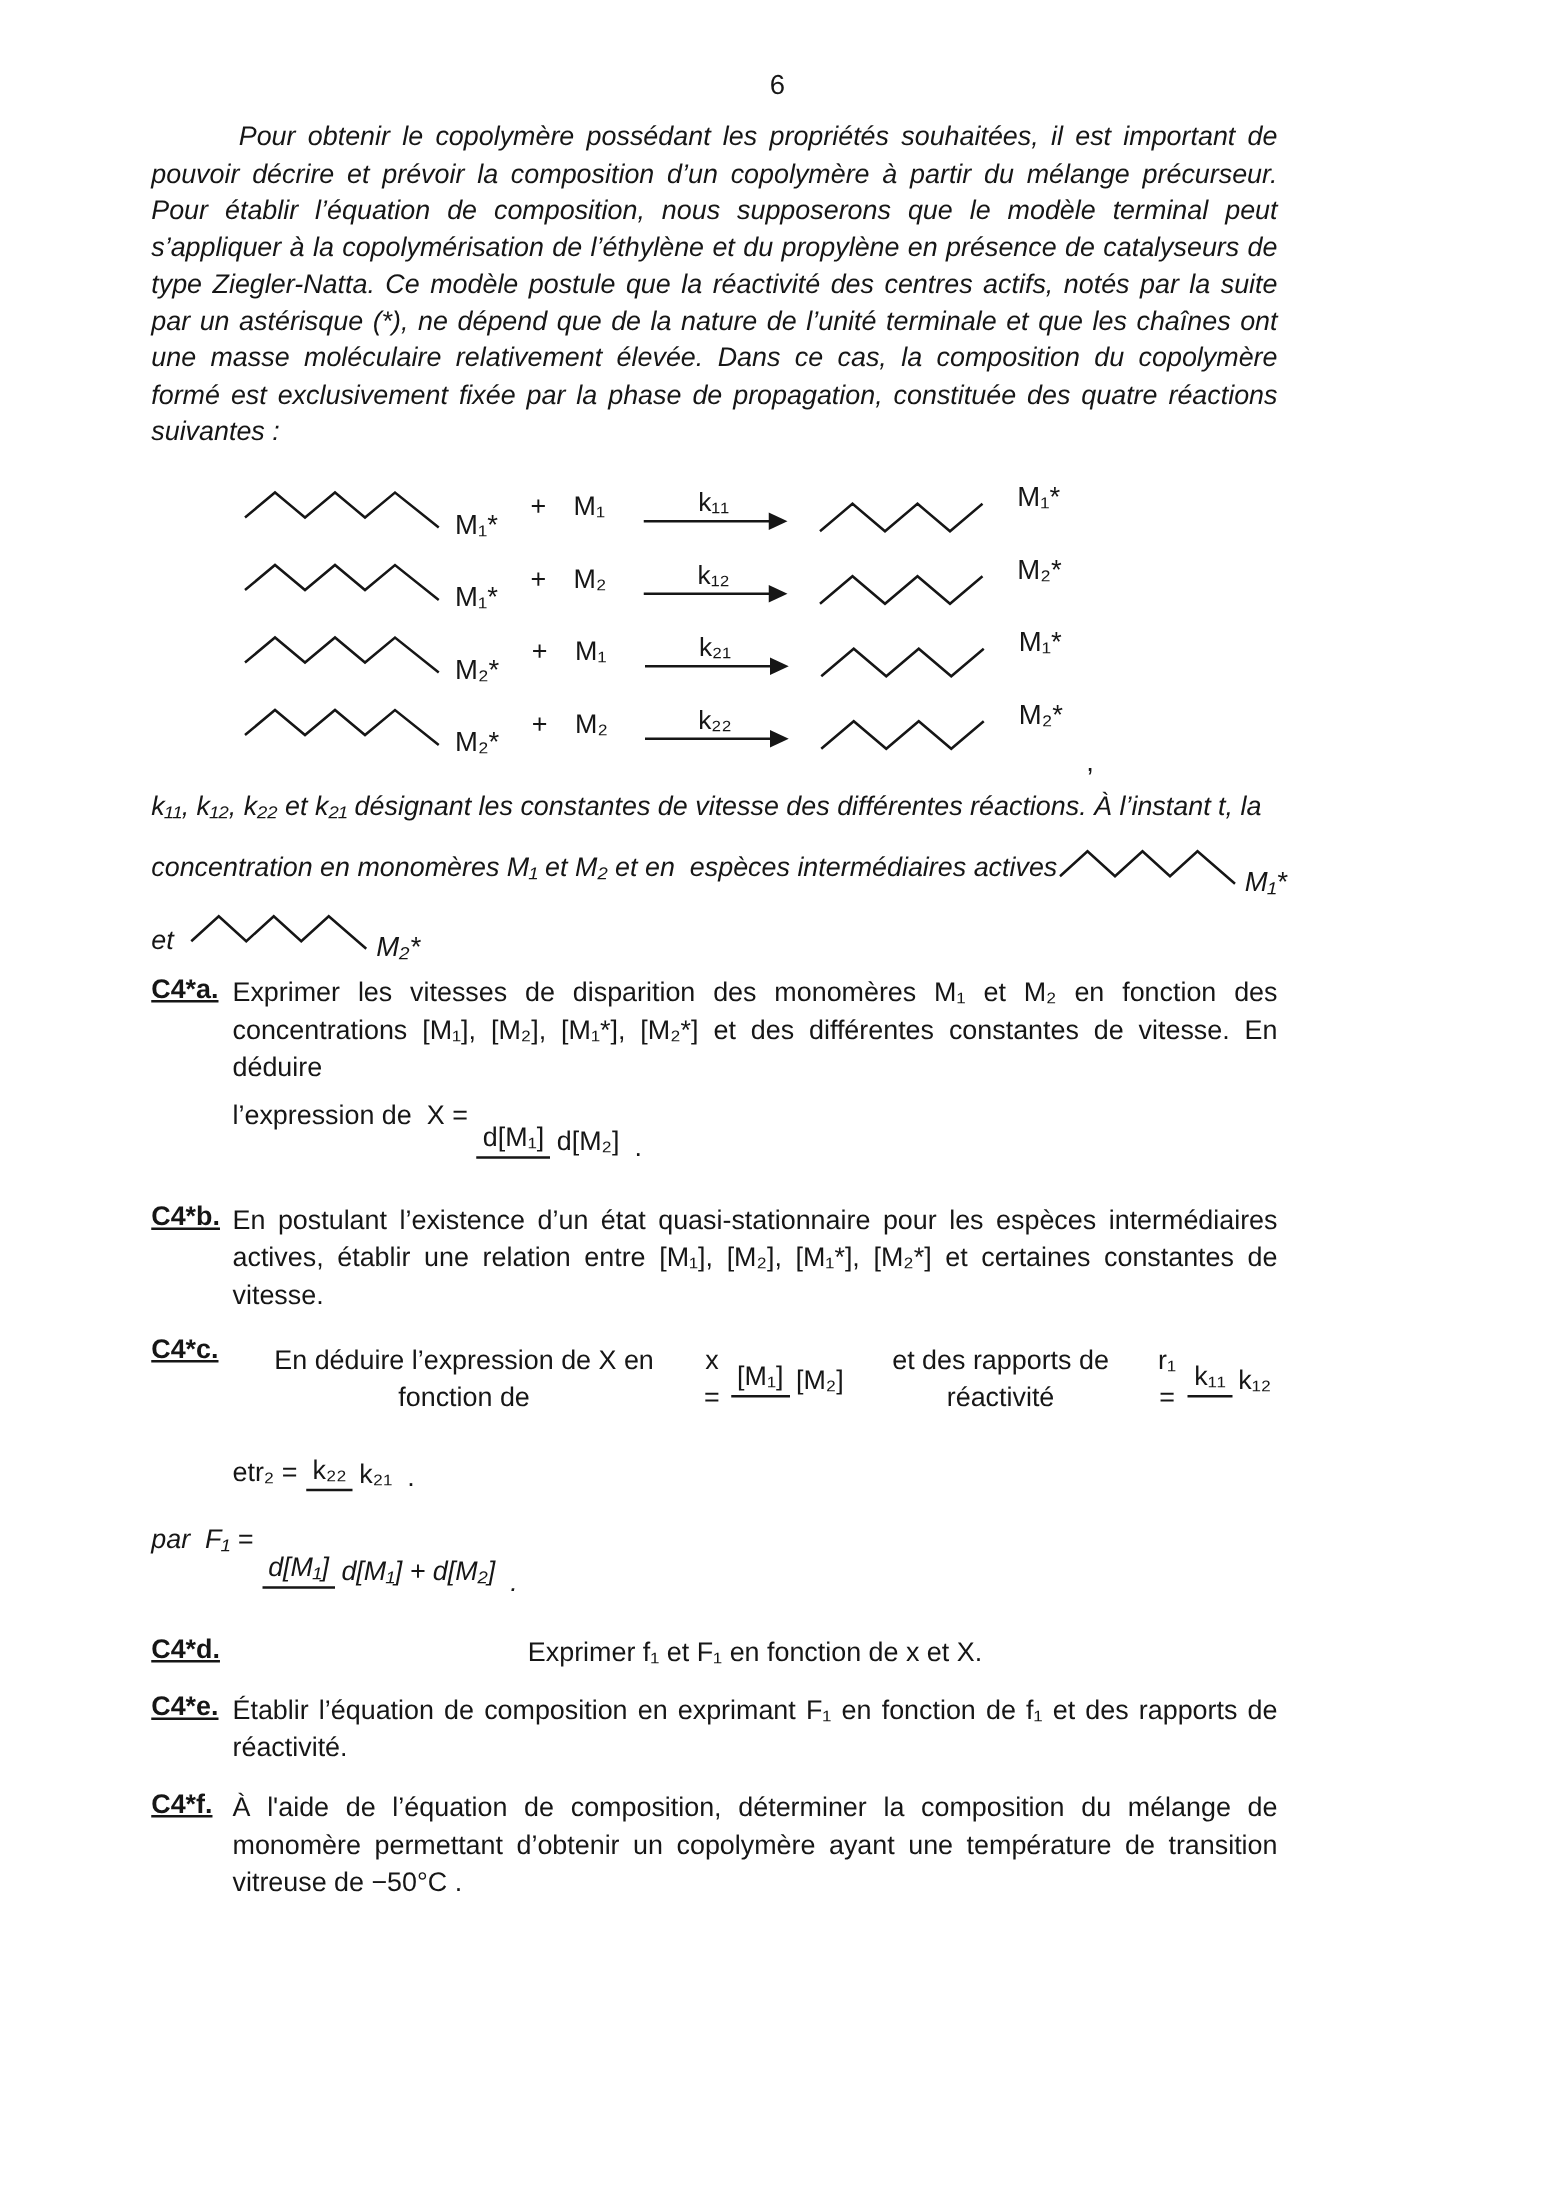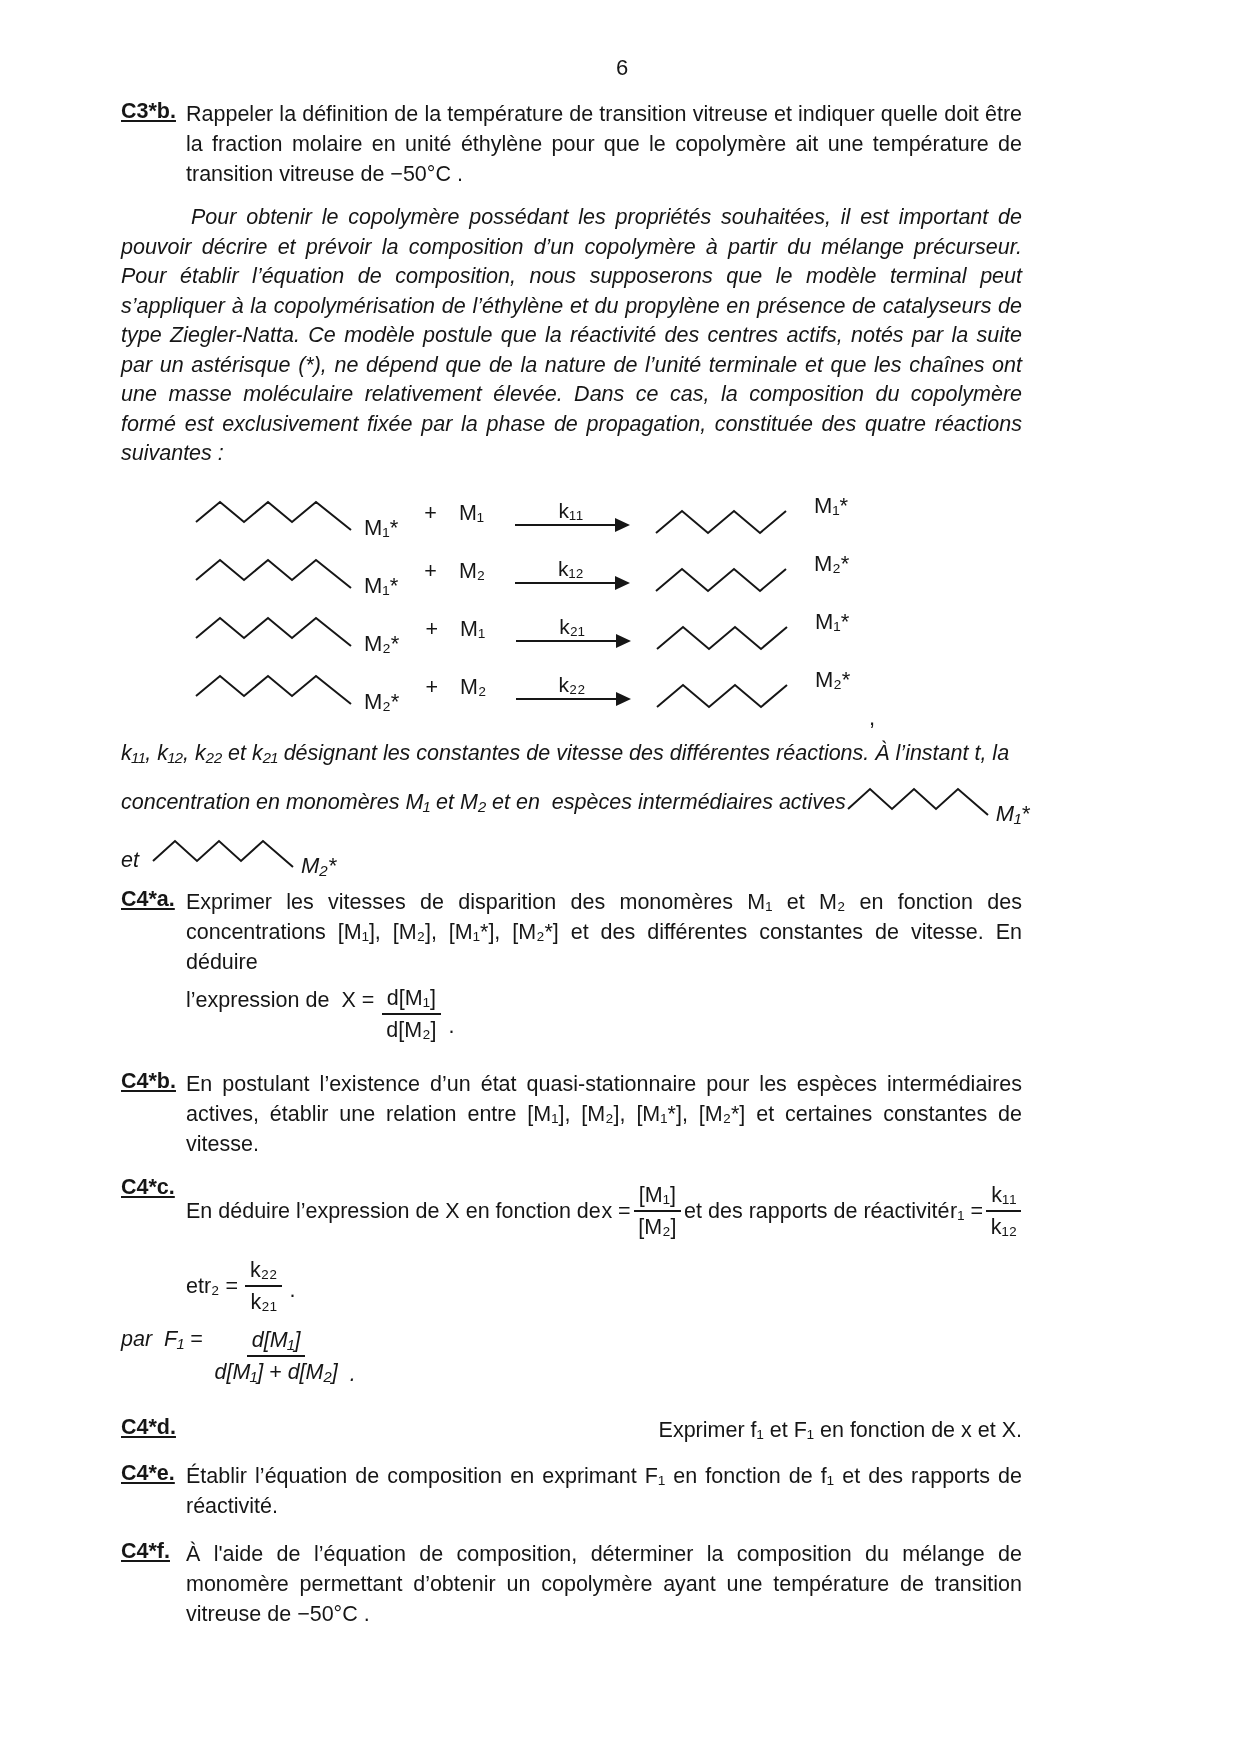--- a/index.html
+++ b/index.html
@@ -9,28 +9,28 @@
     font-family:"Liberation Sans","DejaVu Sans",sans-serif;
     font-size:21.5px; position:relative; margin:0 auto; overflow:hidden;
   }
   .content { margin-left:121px; width:901px; }
   .pageno { text-align:center; padding-top:55px; font-size:22px; }
 
   
   .qblock { display:flex; align-items:flex-start; }
   .qlabel { font-weight:bold; text-decoration:underline; width:65px; flex:none; }
   .qtext  { flex:1; text-align:justify; line-height:30px; }
-  .qtext.nojust { text-align:right; }
+  .qtext.nojust { text-align:center; }
 
   
   .par { font-style:italic; text-align:justify; line-height:29.5px; }
   .par .tindent { display:inline-block; width:70px; }
 
   
-  .frac { display:inline-flex; flex-direction:column; align-items:center;
+  .frac { display:inline-flex; flex-direction:row; align-items:center;
           vertical-align:middle; margin:0 7px; line-height:26px; }
   .frac .num { padding:0 5px 2px; border-bottom:2px solid #161616; }
   .frac .den { padding:2px 5px 0; }
 
   
   .rxns { margin-top:16px; }
   .rxn-row { display:flex; align-items:center; height:58px; margin-left:72px; }
   .zig { display:block; }
   .chain-group { display:inline-flex; }
   .chain-group.end  { align-items:flex-end; }
@@ -69,24 +69,20 @@
   .sp { white-space:pre; }
 </style>
 </head>
 <body>
 
 <div class="page">
   <div class="pageno">6</div>
 
   <div class="content">
 
-    <div class="qblock" style="margin-top:18px">
-      <span class="qlabel">C3*b.</span>
-      <div class="qtext">Rappeler la définition de la température de transition vitreuse et indiquer quelle doit être la fraction molaire en unité éthylène pour que le copolymère ait une température de transition vitreuse de −50°C .</div>
-    </div>
 
     <div class="par" style="margin-top:14px"><span class="tindent"></span><span>Pour obtenir le copolymère possédant les propriétés souhaitées, il est important de pouvoir décrire et prévoir la composition d’un copolymère à partir du mélange précurseur. Pour établir l’équation de composition, nous supposerons que le modèle terminal peut s’appliquer à la copolymérisation de l’éthylène et du propylène en présence de catalyseurs de type Ziegler-Natta. Ce modèle postule que la réactivité des centres actifs, notés par la suite par un astérisque (*), ne dépend que de la nature de l’unité terminale et que les chaînes ont une masse moléculaire relativement élevée. Dans ce cas, la composition du copolymère formé est exclusivement fixée par la phase de propagation, constituée des quatre réactions suivantes :</span></div>
 
     <div class="rxns">
 
       <div class="rxn-row">
         <span class="chain-group end">
           <svg class="zig" width="170" height="48" viewBox="0 0 170 48">
               <polyline points="3,32 27,12 51,32 75,12 99,32 123,12 158,40" fill="none" stroke="#161616" stroke-width="2"></polyline>
             </svg>

